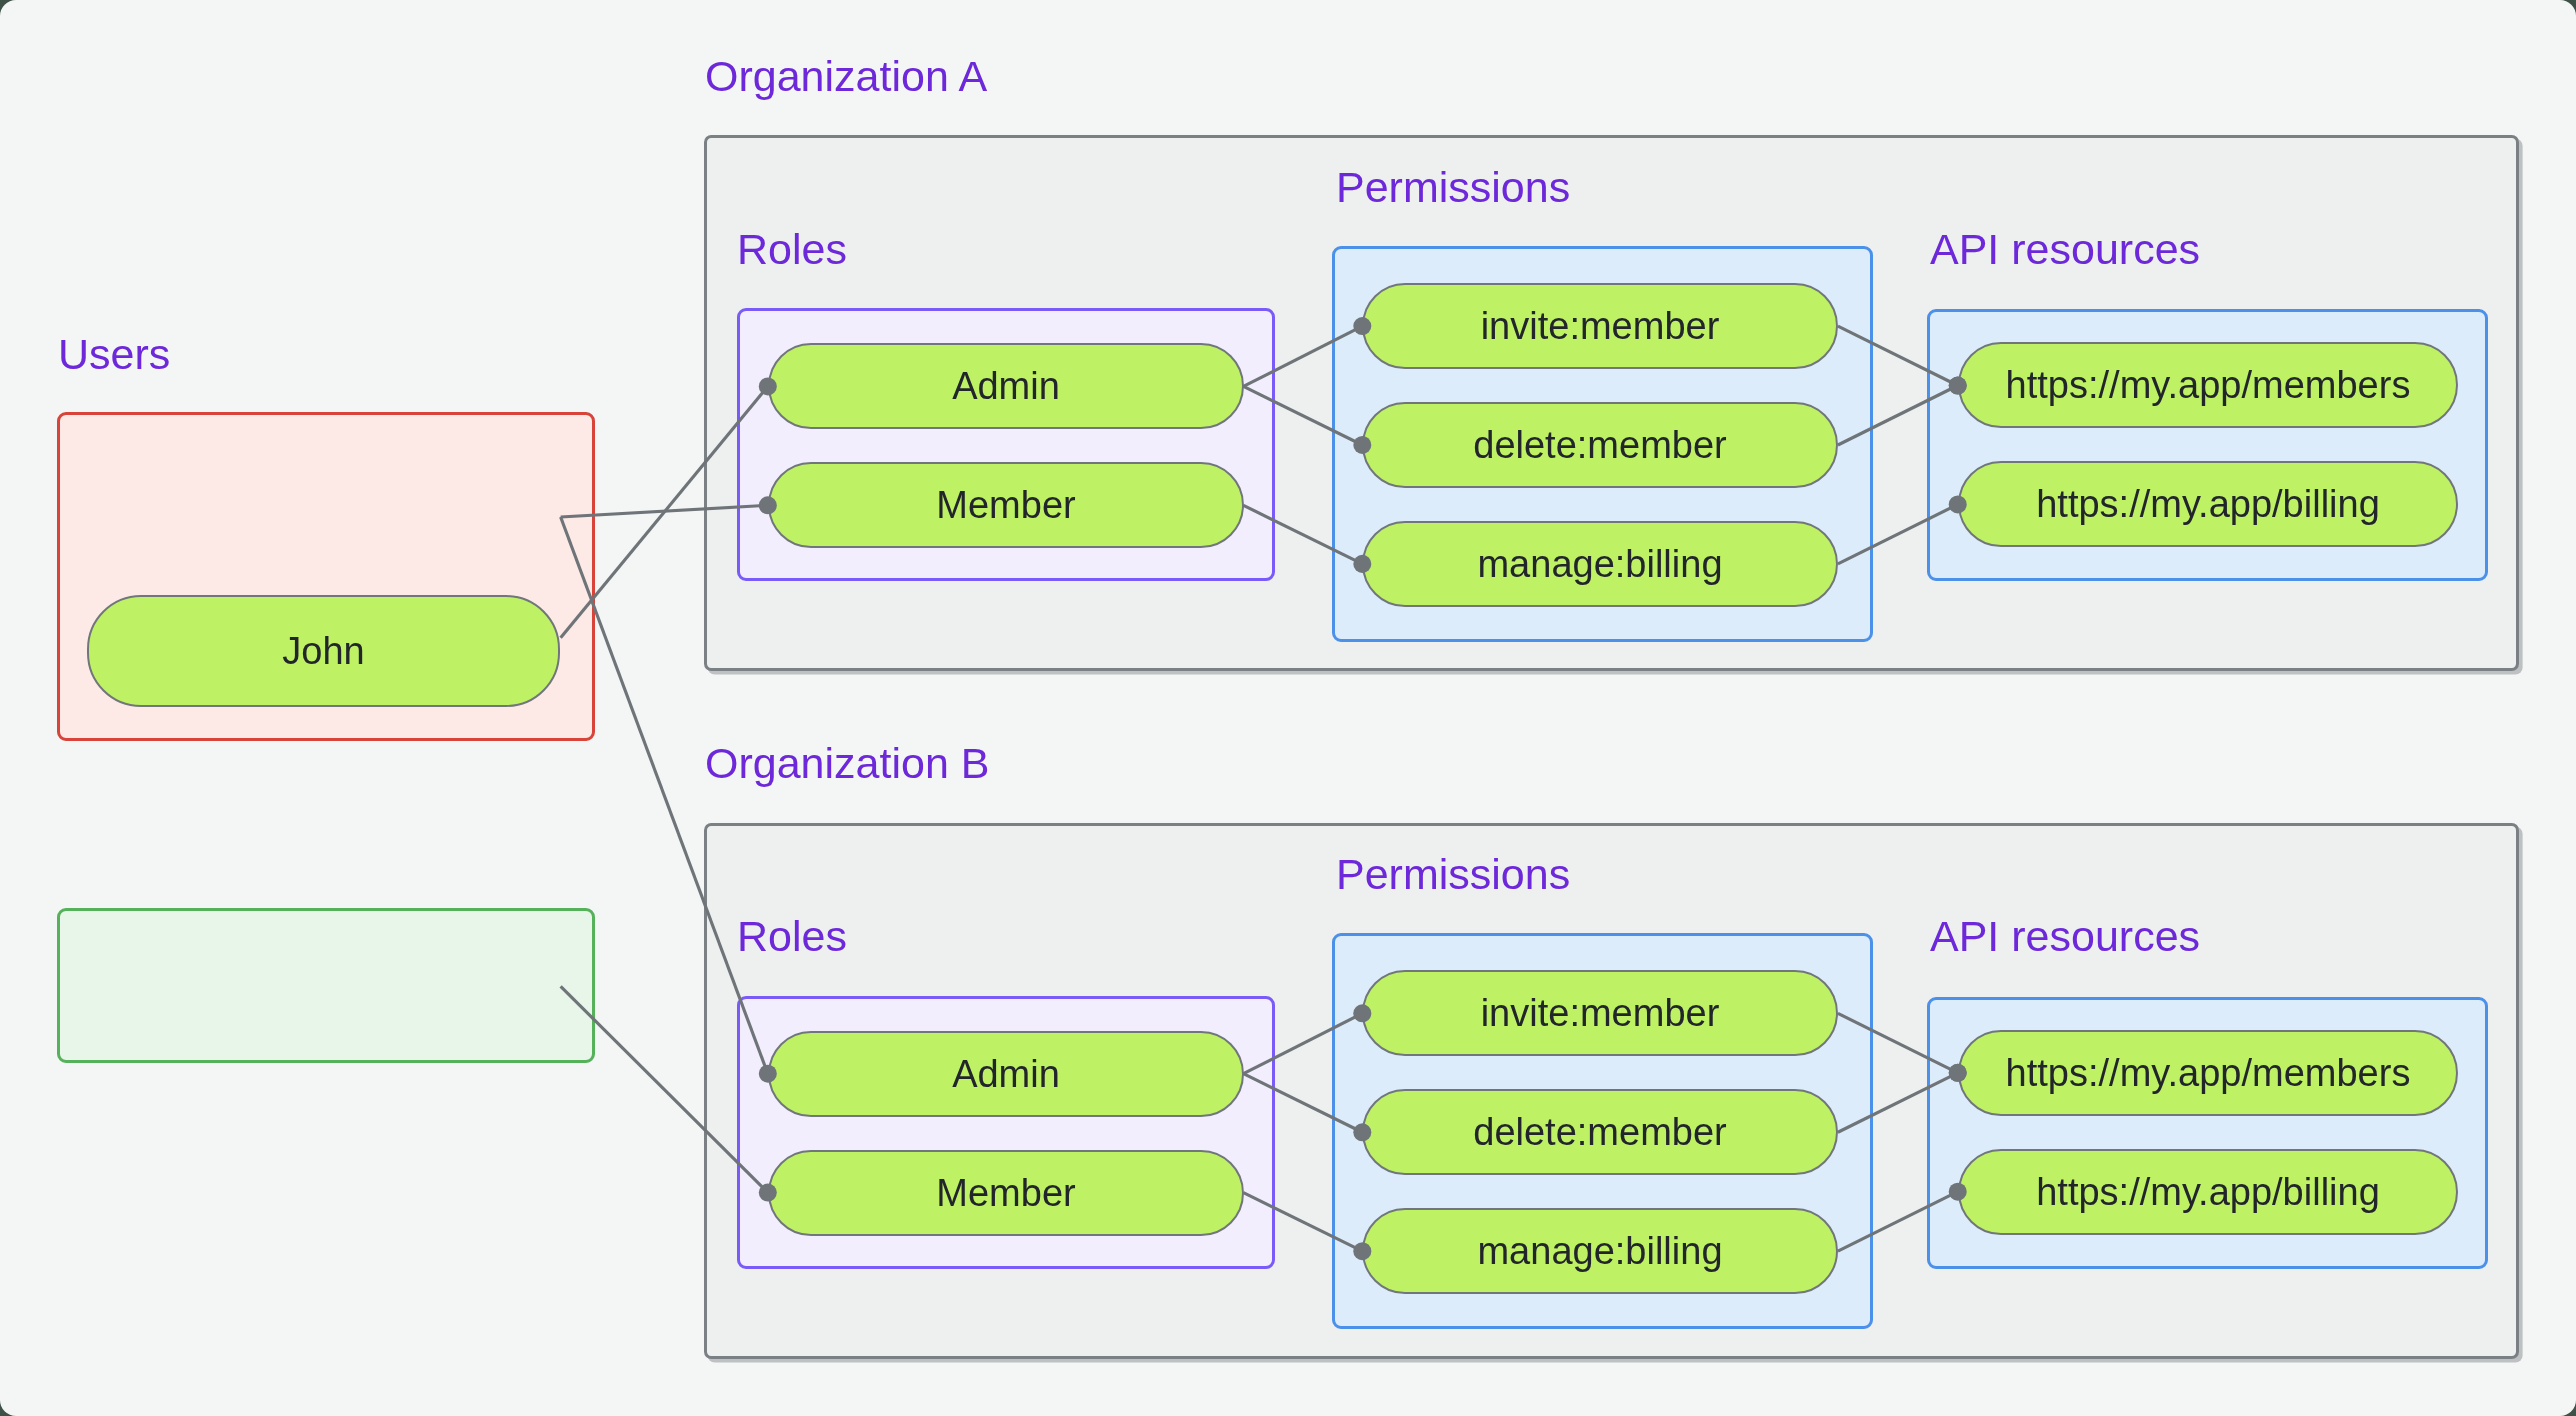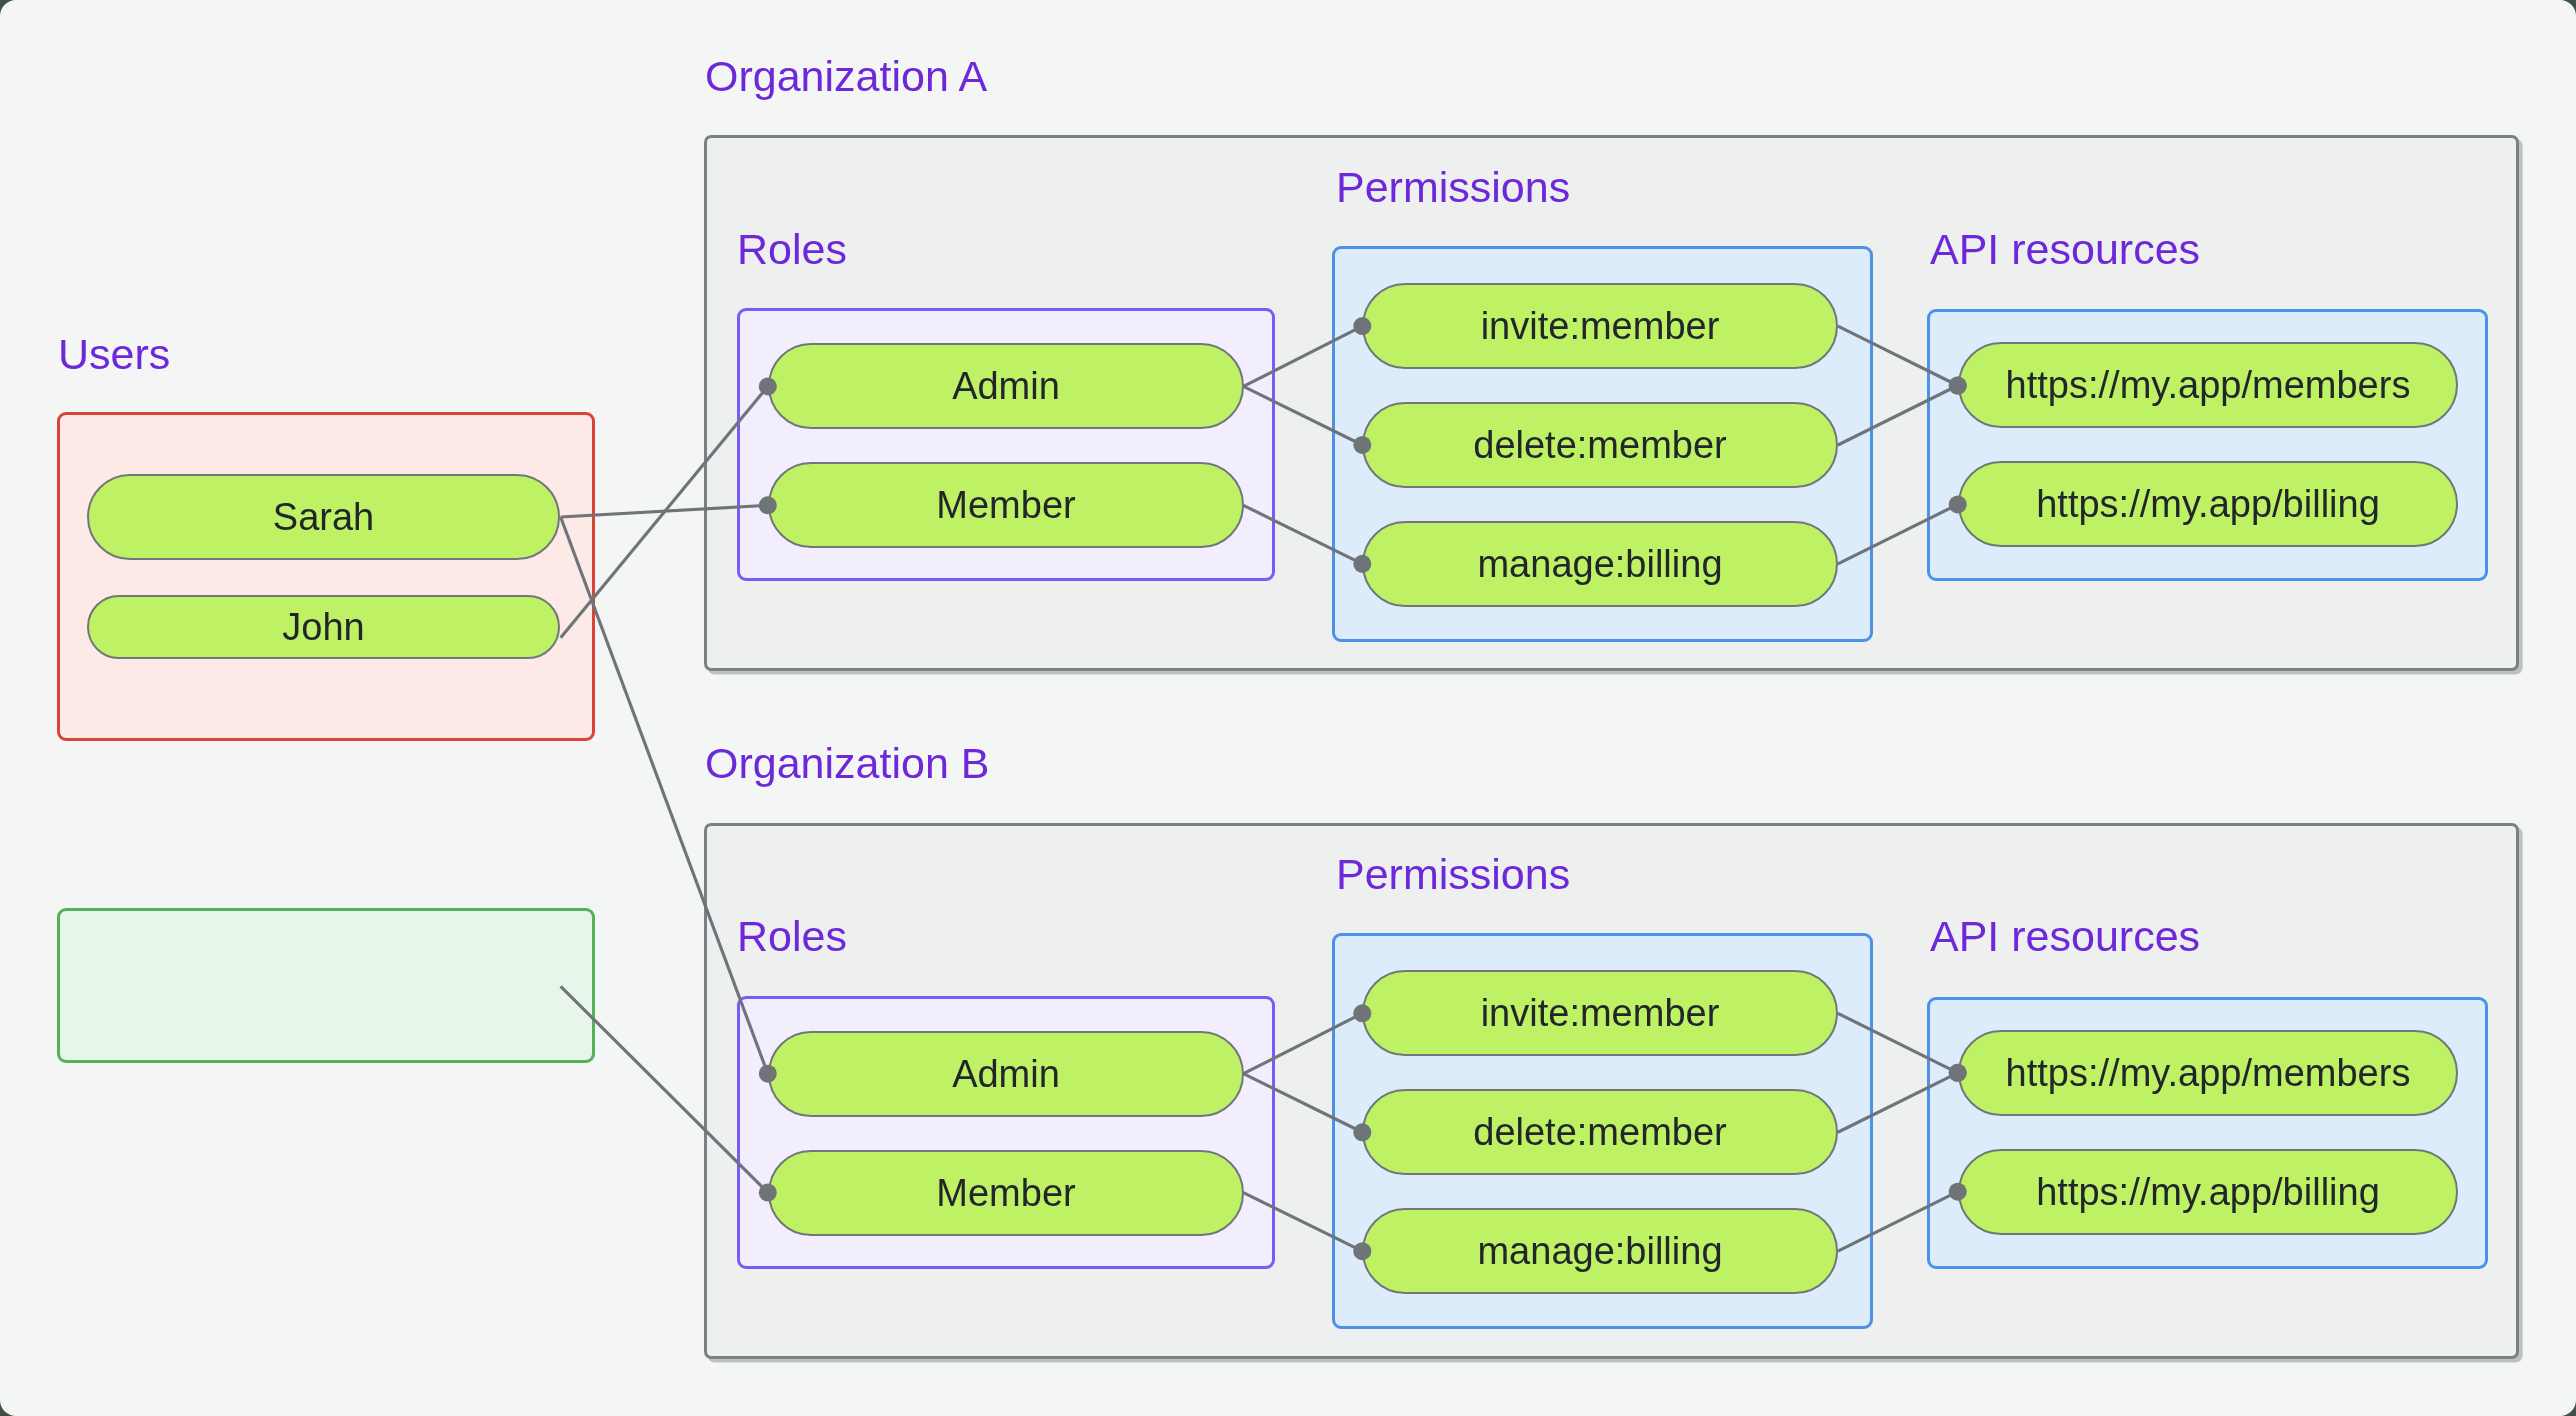--- a/index.html
+++ b/index.html
@@ -35,24 +35,21 @@
   .group-label{z-index:20;}
 </style>
 </head>
 <body>
 
 <div class="canvas">
 
   <div class="group-label" style="left:58px;top:333px;">Users</div>
   <div class="cluster red" style="left:57px;top:412px;width:538px;height:329px;"></div>
 
-  <div class="pill" style="left: 87px; top: 474px; width: 473px; height: 86px;">
-    <span>Sarah</span>
-  </div>
-  <div class="pill" style="left: 87px; top: 595px; width: 473px; height: 64px;">
+  <div class="pill" style="left: 87px; top: 595px; width: 473px; height: 112px;">
     <span>John</span>
   </div>
 
   <div class="cluster green" style="left:57px;top:908px;width:538px;height:155px;"></div>
 
 
   <div class="group-label" style="left:705px;top:55px;">Organization A</div>
   <div class="org-box" style="left:704px;top:135px;width:1815px;height:536px;"></div>
 
   <div class="group-label" style="left:737px;top:228px;">Roles</div>

